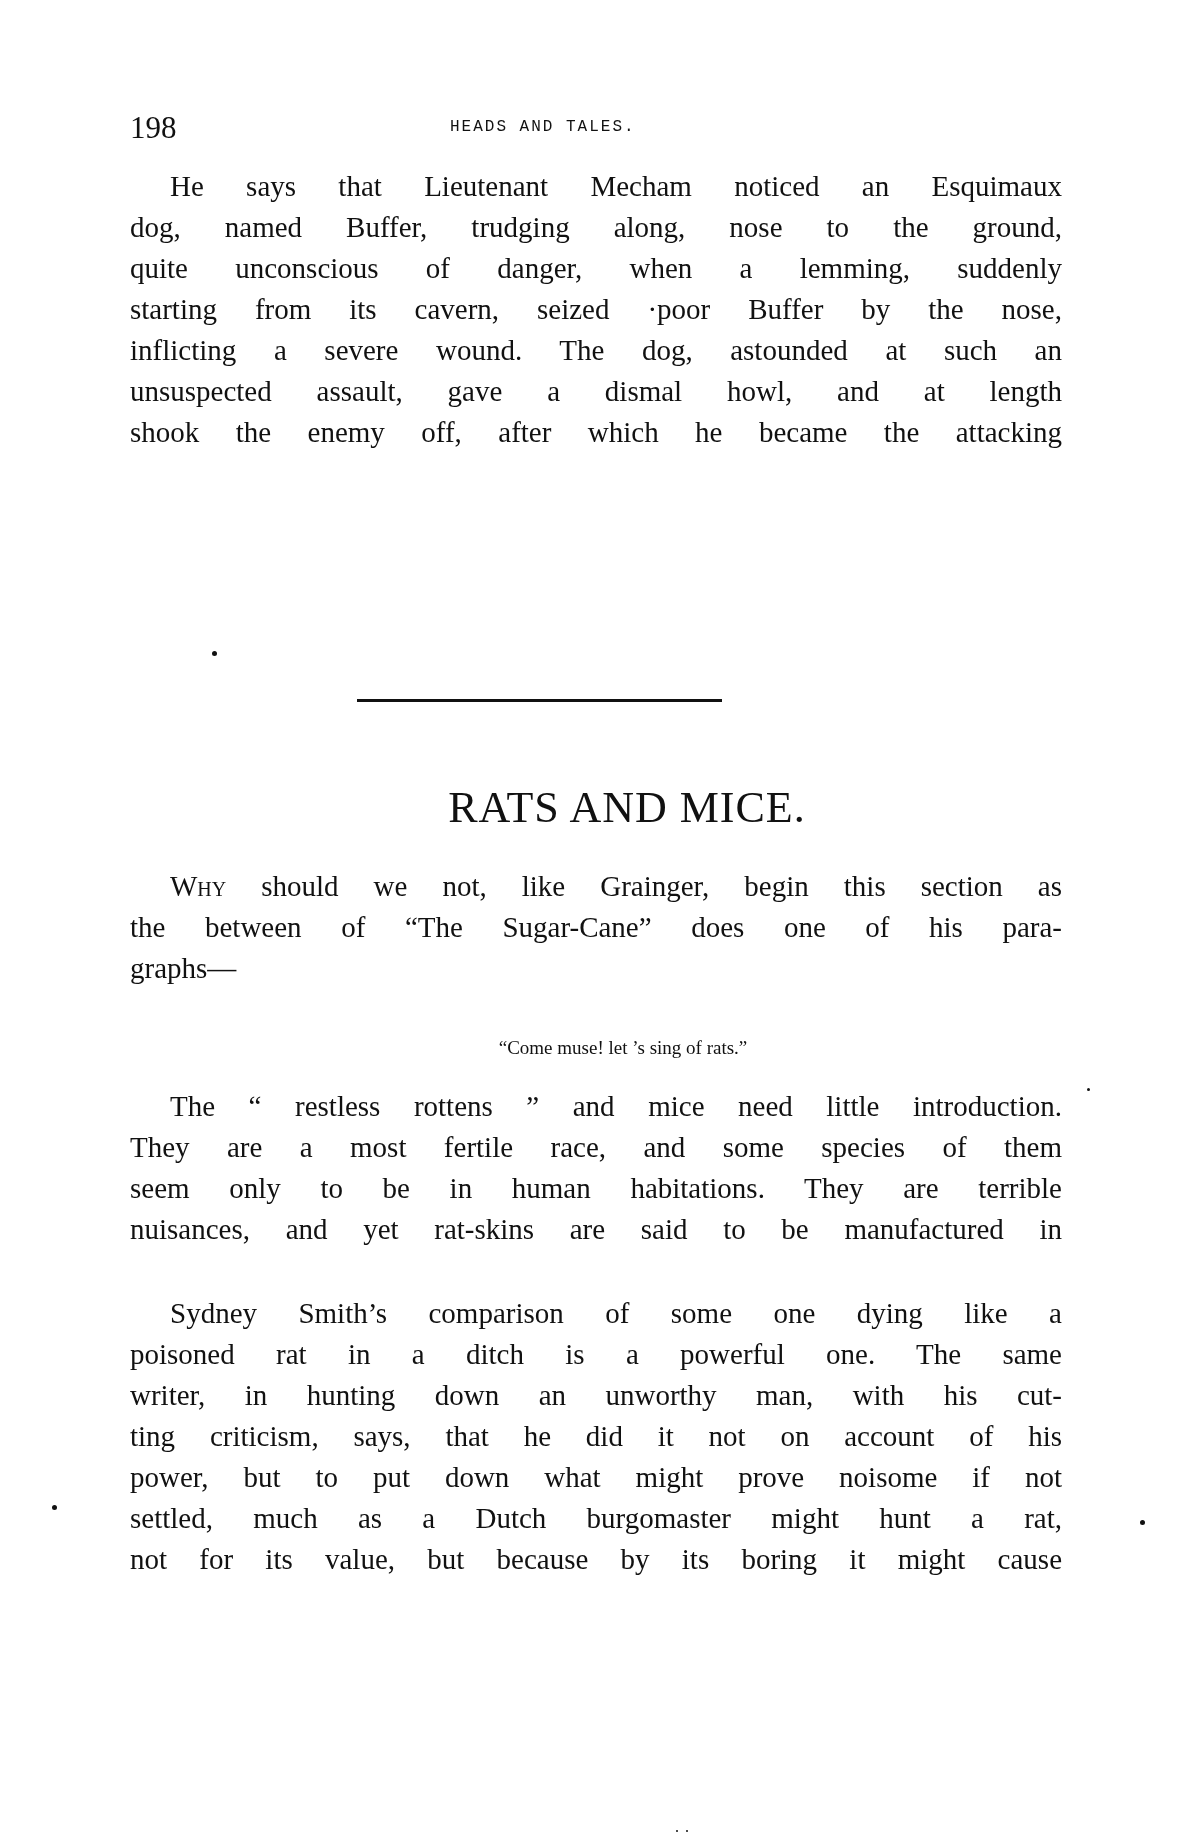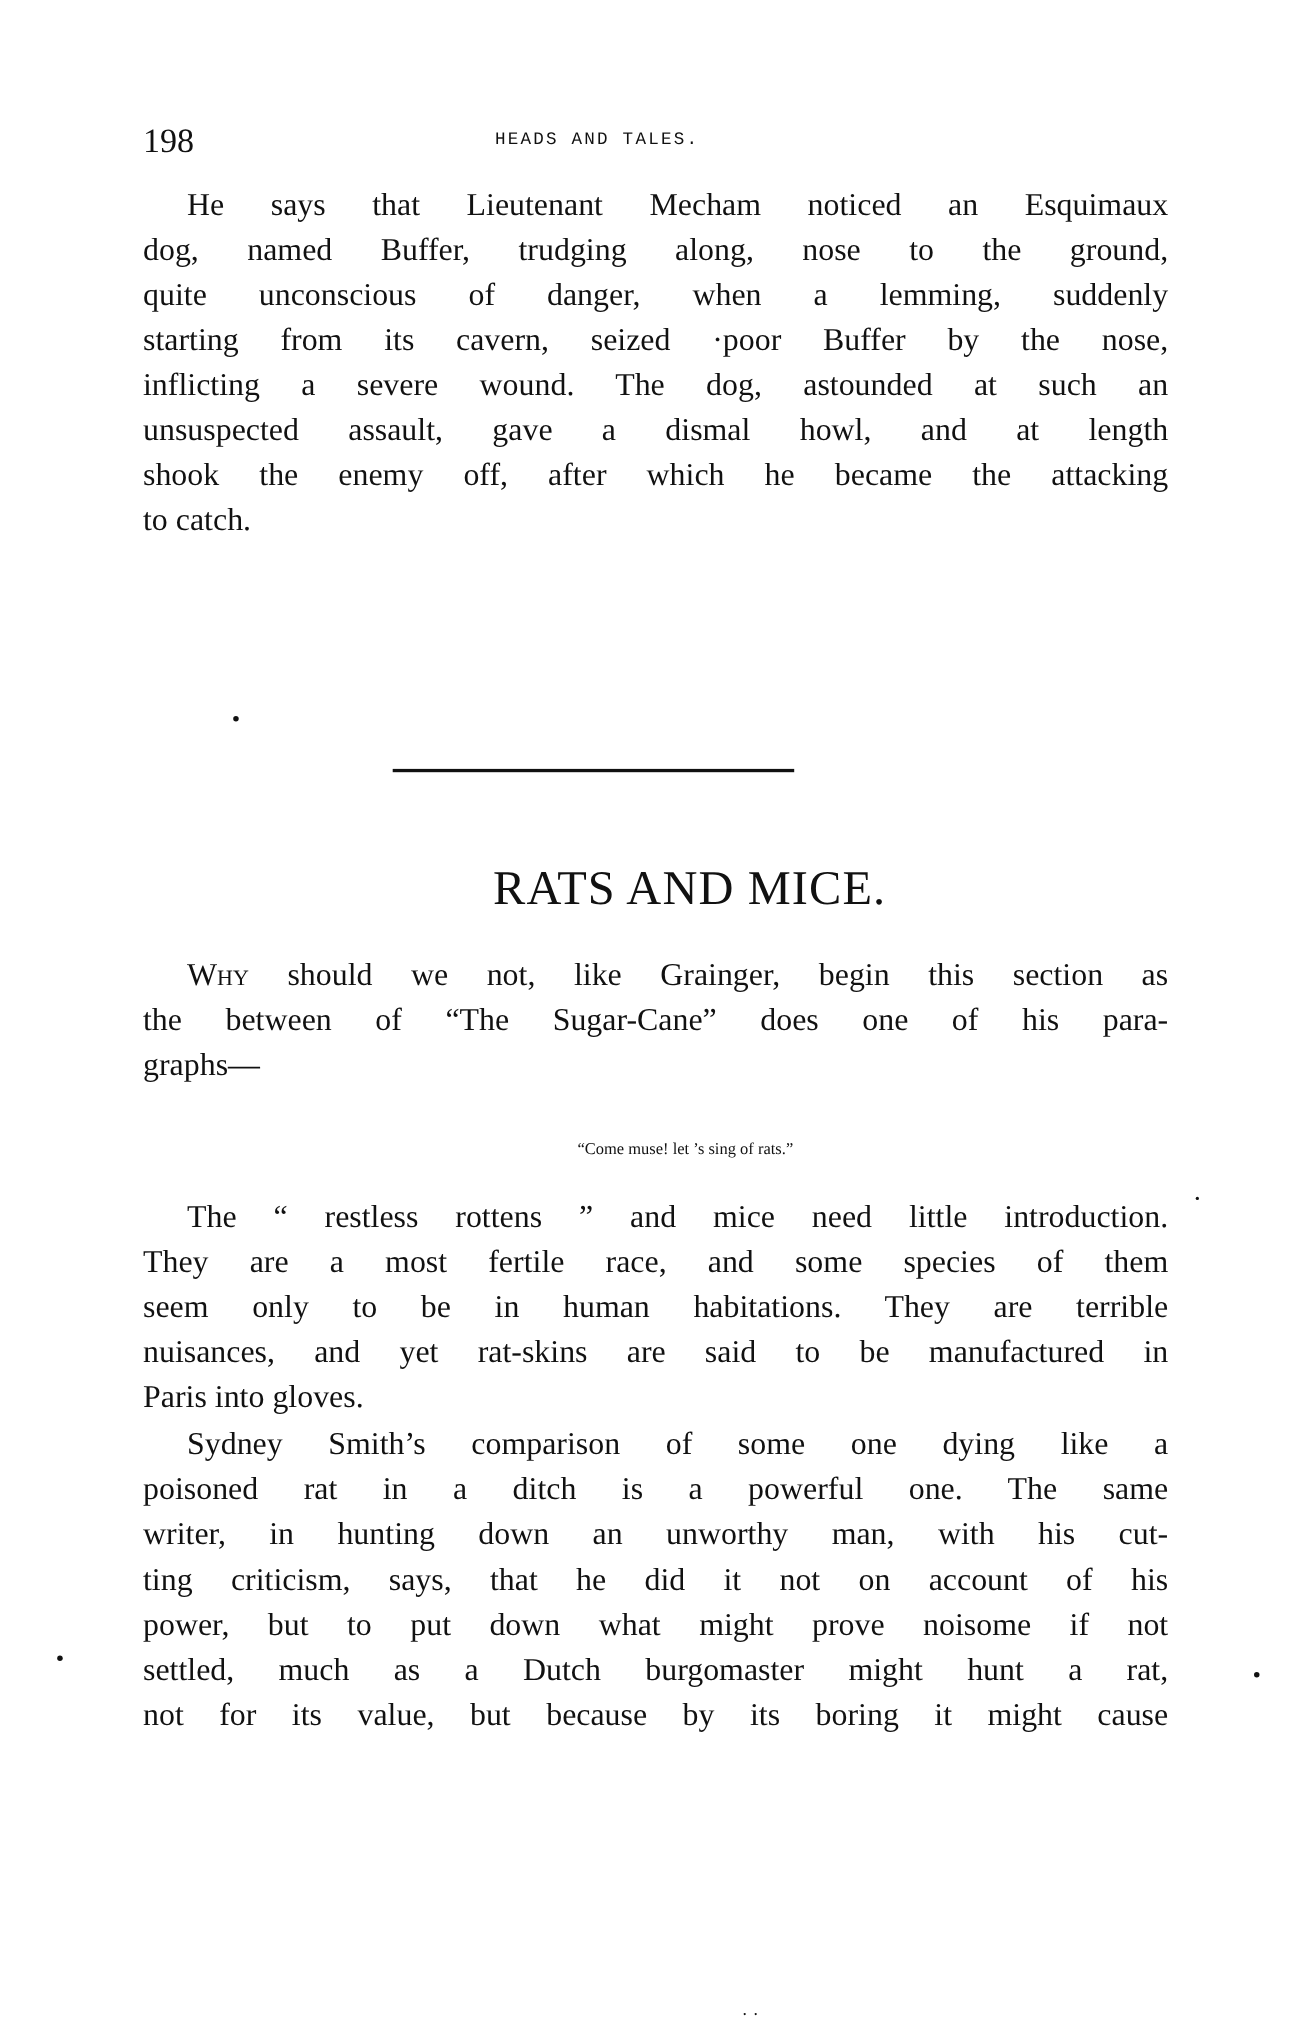--- a/index.html
+++ b/index.html
@@ -18,42 +18,41 @@
       text-align: justify;
     }
     .line { display: block; white-space: nowrap; text-align: justify; text-align-last: justify; }
     .line.last { text-align-last: left; }
     .indent { padding-left: 40px; }
     .rule { position: absolute; left: 357px; top: 699px; width: 365px; height: 3px; background: #111; }
     .dot { position: absolute; width: 5px; height: 5px; border-radius: 50%; background: #111; }
     .section-title { position: absolute; top: 782px; left: 0; width: 1194px; text-align: center;
       font-family: "Liberation Serif", serif; font-size: 44px; letter-spacing: 1px; padding-left: 60px; box-sizing: border-box; }
     .epigraph { position: absolute; top: 1037px; left: 0; width: 1194px; text-align: center;
-      font-family: "Liberation Serif", serif; font-size: 15px; padding-left: 52px; box-sizing: border-box; }
+      font-family: "Liberation Serif", serif; font-size: 19px; padding-left: 52px; box-sizing: border-box; }
     .smallcaps { font-variant: small-caps; }
   </style>
 </head>
 <body>
 
 <div class="page">
 
   <div class="running-head">
     <span class="page-number">198</span>
     <span class="running-title">HEADS AND TALES.</span>
   </div>
 
   <div class="text-block" style="top:166px;">
     <span class="line indent">He says that Lieutenant Mecham noticed an Esquimaux</span>
     <span class="line">dog, named Buffer, trudging along, nose to the ground,</span>
     <span class="line">quite unconscious of danger, when a lemming, suddenly</span>
     <span class="line">starting from its cavern, seized ·poor Buffer by the nose,</span>
     <span class="line">inflicting a severe wound. The dog, astounded at such an</span>
     <span class="line">unsuspected assault, gave a dismal howl, and at length</span>
     <span class="line">shook the enemy off, after which he became the attacking</span>
-    <span class="line last">to catch.</span>
   </div>
 
   <div class="rule"></div>
   <div class="dot" style="left:212px; top:651px;"></div>
 
   <div class="section-title">RATS AND MICE.</div>
 
   <div class="text-block" style="top:866px;">
     <span class="line indent"><span class="smallcaps">Why</span><span> should we not, like Grainger, begin this section as</span></span>
     <span class="line">the between of “The Sugar-Cane” does one of his para-</span>
@@ -61,21 +60,20 @@
   </div>
 
   <div class="epigraph">“Come muse! let ’s sing of rats.”</div>
   <div class="dot" style="left:1087px; top:1088px; width:3px; height:3px;"></div>
 
   <div class="text-block" style="top:1086px;">
     <span class="line indent">The “ restless rottens ” and mice need little introduction.</span>
     <span class="line">They are a most fertile race, and some species of them</span>
     <span class="line">seem only to be in human habitations. They are terrible</span>
     <span class="line">nuisances, and yet rat-skins are said to be manufactured in</span>
-    <span class="line last">Paris into gloves.</span>
   </div>
 
   <div class="text-block" style="top:1293px;">
     <span class="line indent">Sydney Smith’s comparison of some one dying like a</span>
     <span class="line">poisoned rat in a ditch is a powerful one. The same</span>
     <span class="line">writer, in hunting down an unworthy man, with his cut-</span>
     <span class="line">ting criticism, says, that he did it not on account of his</span>
     <span class="line">power, but to put down what might prove noisome if not</span>
     <span class="line">settled, much as a Dutch burgomaster might hunt a rat,</span>
     <span class="line">not for its value, but because by its boring it might cause</span>

